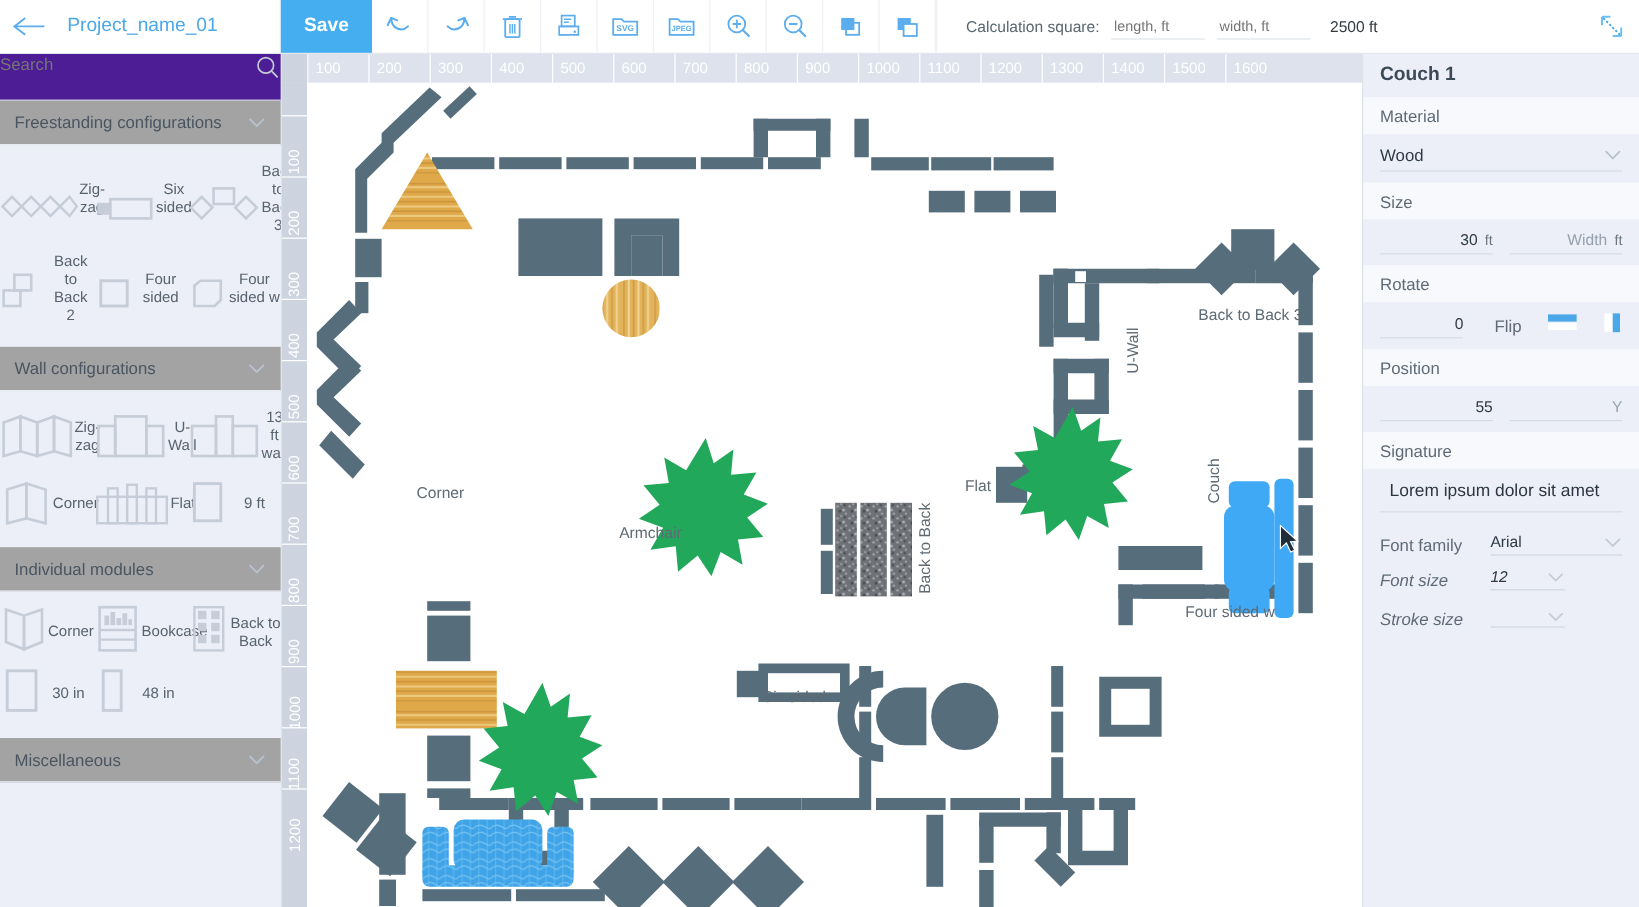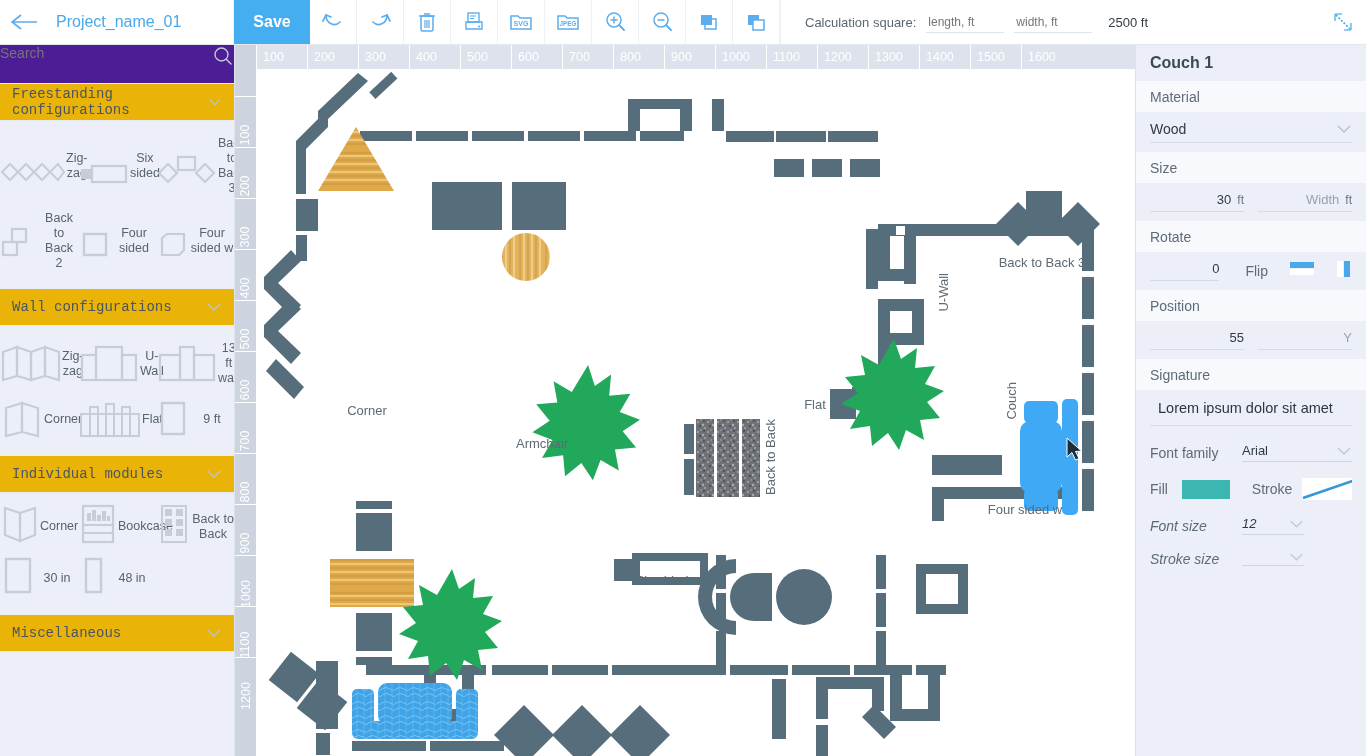--- a/index.html
+++ b/index.html
@@ -65,25 +65,24 @@
   }
   .search-row {
     height: 39px; background: #4c1d95; display: flex; align-items: flex-start;
     padding: 0 0; border-bottom: 1px solid #e8ebf2;
   }
   .search-input {
     flex: 1; border: none; outline: none; font-size: 14px; color: #8e99a4;
     font-family: "Liberation Sans", sans-serif; background: transparent;
   }
   .sec-header {
-    height: 37px; background: #eab308; display: flex; align-items: center;
+    height: 37px; background: #a3a3a3; display: flex; align-items: center;
     justify-content: space-between; padding: 0 12px;
     font-size: 14px; color: #4a5560; cursor: pointer;
     border-bottom: 1px solid #e6eaf1;
-    font-family: Liberation Mono, monospace;
   }
   .sec-body {
     background: #eceff7; padding: 10px 0 8px 0;
     display: flex; flex-wrap: wrap;
   }
   .mod-item {
     width: 78px; display: flex; flex-direction: row;
     align-items: center; cursor: pointer; margin-bottom: 10px;
   }
   .mod-icon {
@@ -892,30 +891,20 @@
     <div class="ff-row">
       <span class="ff-label">Font family</span>
       <div class="ff-select">
         <span class="sv">Arial</span>
         <svg width="16" height="10" viewBox="0 0 16 10">
             <path d="M2 2 L8 8 L14 2" fill="none" stroke="#c2cbd6" stroke-width="1.5"></path>
           </svg>
       </div>
     </div>
 
-    <div class="color-row">
-      <span style="font-size:14px;color:#5e6b77;">Fill</span>
-      <span class="swatch-fill" id="fill-swatch" style="background: rgb(59, 182, 176);"></span>
-      <span style="font-size:14px;color:#5e6b77;margin-left:22px;">Stroke</span>
-      <span class="swatch-stroke" id="stroke-swatch">
-        <svg width="54" height="22" viewBox="0 0 54 22">
-            <path d="M1 20 L53 2" stroke="#3498db" stroke-width="2.6" fill="none"></path>
-          </svg>
-      </span>
-    </div>
 
     <div class="fs-row">
       <span class="ff-label">Font size</span>
       <div class="fs-select">
         <span class="sv">12</span>
         <svg width="15" height="10" viewBox="0 0 16 10">
             <path d="M2 2 L8 8 L14 2" fill="none" stroke="#c2cbd6" stroke-width="1.5"></path>
           </svg>
       </div>
     </div>

